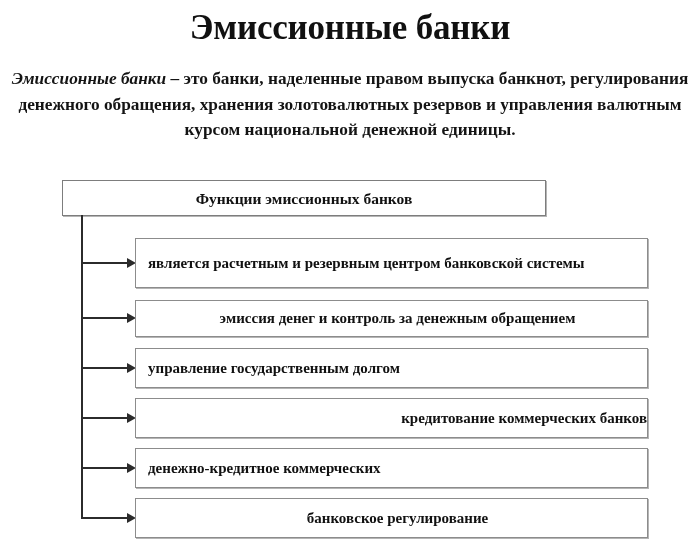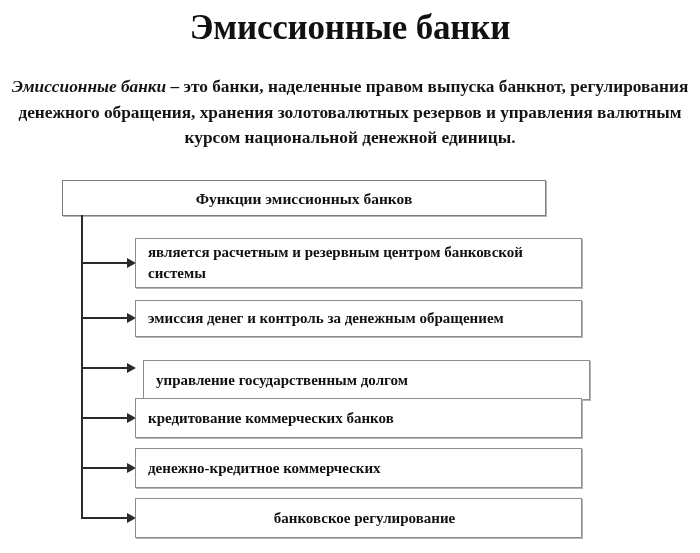--- a/index.html
+++ b/index.html
@@ -35,21 +35,21 @@
     font-weight: bold;
     letter-spacing: -0.2px;
     color: #111111;
     line-height: 44px;
   }
 
   
   .intro {
     position: absolute;
     left: 10px;
-    top: 74px;
+    top: 66px;
     width: 680px;
     text-align: center;
     font-size: 17.3px;
     font-weight: bold;
     line-height: 25.5px;
     color: #141414;
   }
   .intro .term {
     font-style: italic;
     font-weight: bold;
@@ -85,37 +85,37 @@
   .head-box .head-label {
     font-size: 15.5px;
     font-weight: bold;
     color: #111111;
     text-align: center;
     line-height: 19px;
   }
 
   .fn-box {
     left: 135px;
-    width: 447px;
+    width: 513px;
     display: flex;
     align-items: center;
   }
   .fn-box .fn-label {
     font-size: 15px;
     font-weight: bold;
     color: #111111;
     line-height: 21px;
     padding: 0 0 0 12px;
     display: block;
   }
 
   .fn-box.b0 { top: 238px; height: 50px; }
-  .fn-box.b1 { top: 300px; height: 37px; }
-  .fn-box.b2 { top: 360px; height: 40px; margin-left: 8px; }
-  .fn-box.b3 { top: 398px; height: 40px; }
+  .fn-box.b1 { top: 300px; height: 37px; justify-content: center; }
+  .fn-box.b2 { top: 348px; height: 40px; }
+  .fn-box.b3 { top: 398px; height: 40px; justify-content: flex-end; }
   .fn-box.b4 { top: 448px; height: 40px; }
   .fn-box.b5 { top: 498px; height: 40px; justify-content: center; }
 
   
   .trunk {
     position: absolute;
     left: 81px;
     top: 215px;
     width: 2px;
     height: 304px;

